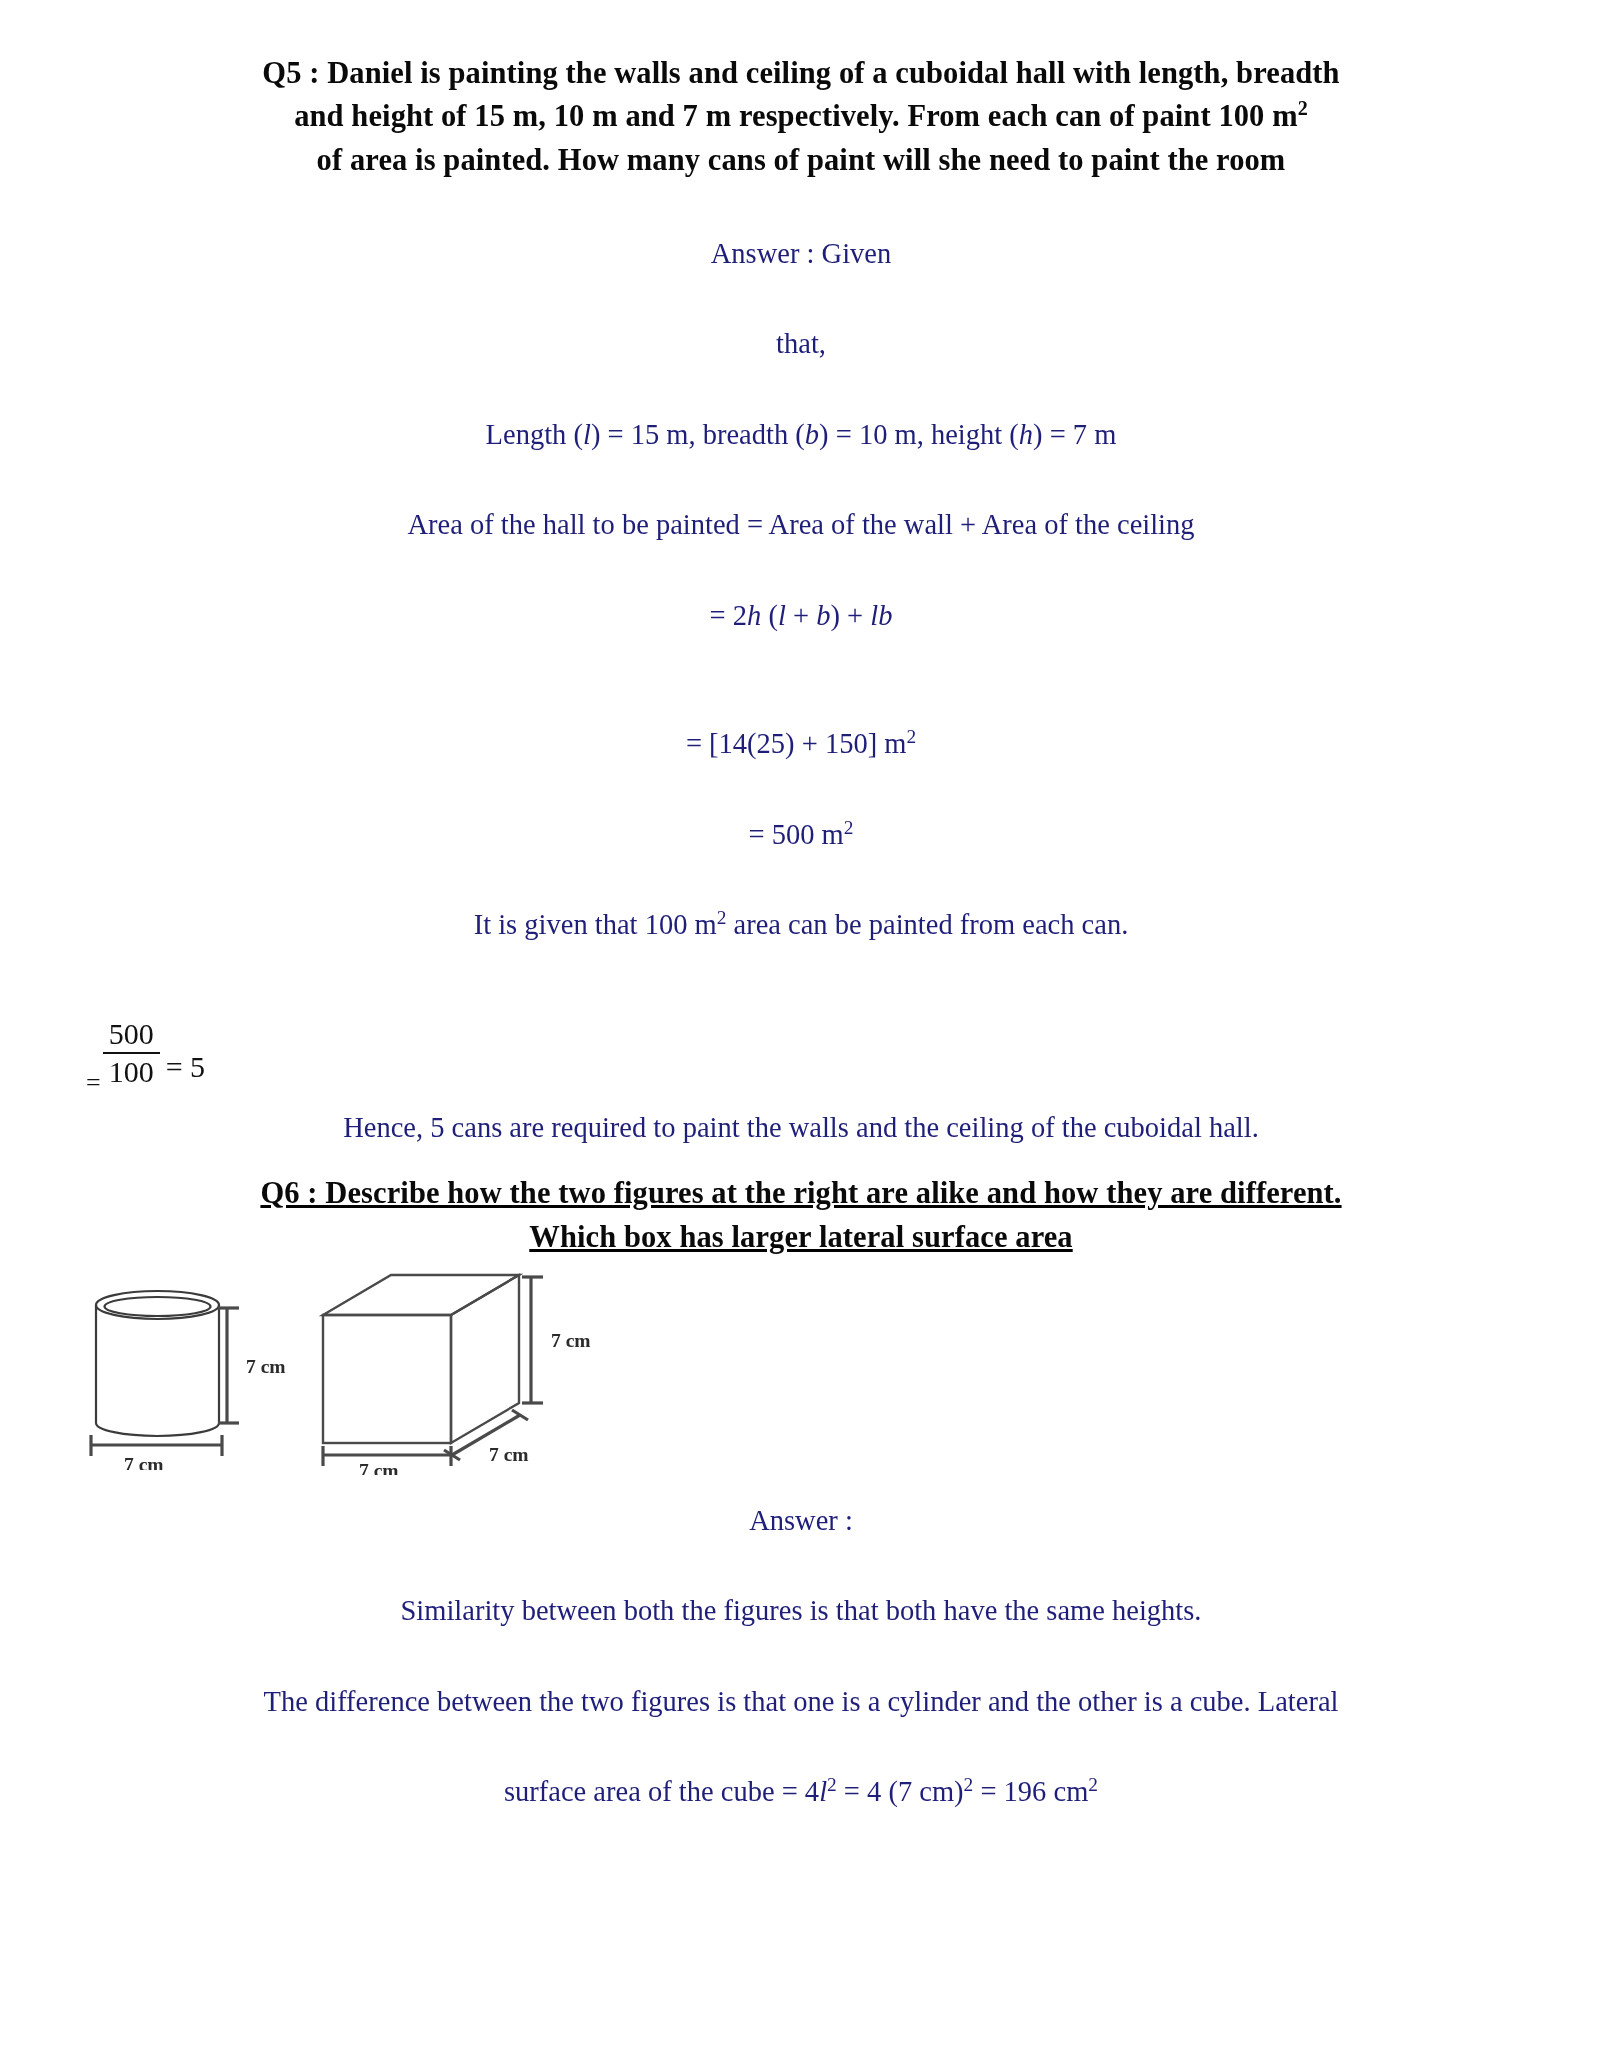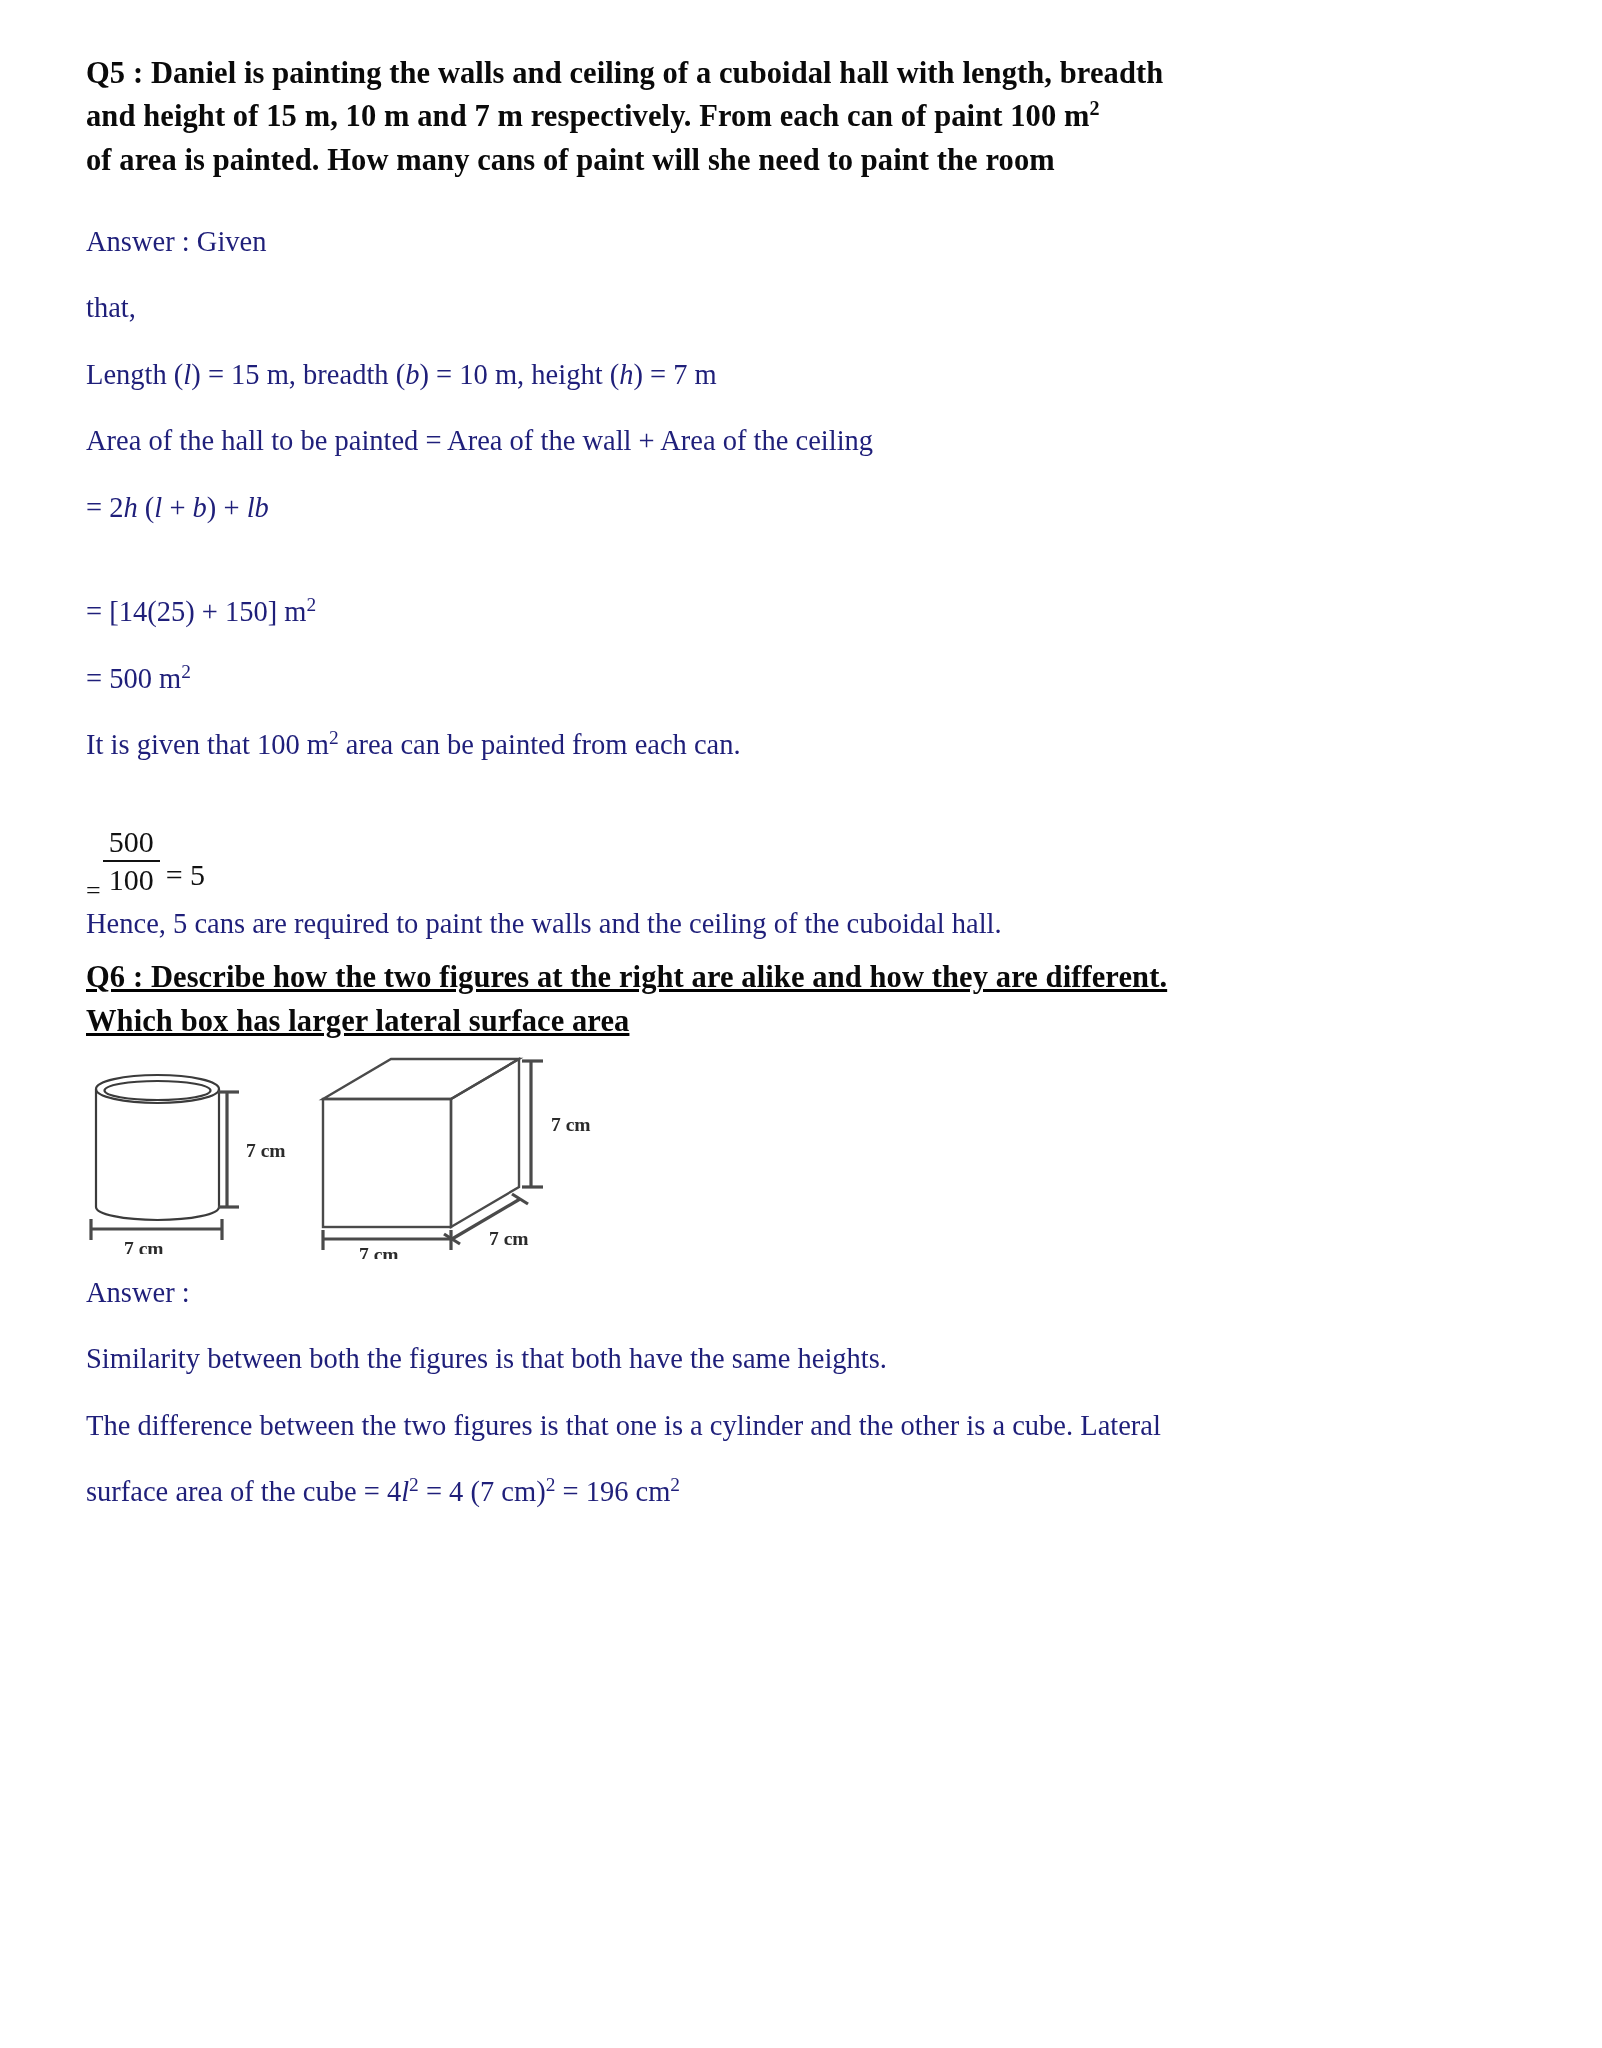--- a/index.html
+++ b/index.html
@@ -14,20 +14,21 @@
     font-family: "Liberation Serif", "DejaVu Serif", serif;
     overflow: hidden;
   }
   .page {
     position: relative;
     width: 1602px;
     height: 2048px;
     background: #ffffff;
     box-sizing: border-box;
     padding: 0 86px;
+    text-align: center;
   }
 
   
   .question {
     color: #0a0a0a;
     font-weight: bold;
     font-size: 30.5px;
     line-height: 1.42;
     letter-spacing: 0.1px;
     margin: 0;
@@ -36,21 +37,21 @@
   #q6-block { padding-top: 18px; text-decoration: underline; }
 
   
   .ans {
     color: #1f1f7a;
     font-size: 28.5px;
     line-height: 1.0;
     margin: 0;
     white-space: nowrap;
   }
-  .ans-line { margin: 0; padding: 0; }
+  .ans-line { margin: 12px; padding: 0; }
   .sp-xl  { height: 46px; }
   .sp-lg  { height: 38px; }
   .sp-md  { height: 30px; }
   .sp-sm  { height: 20px; }
 
   .ital { font-style: italic; }
   sup.sq {
     font-size: 0.68em;
     vertical-align: super;
     line-height: 0;

